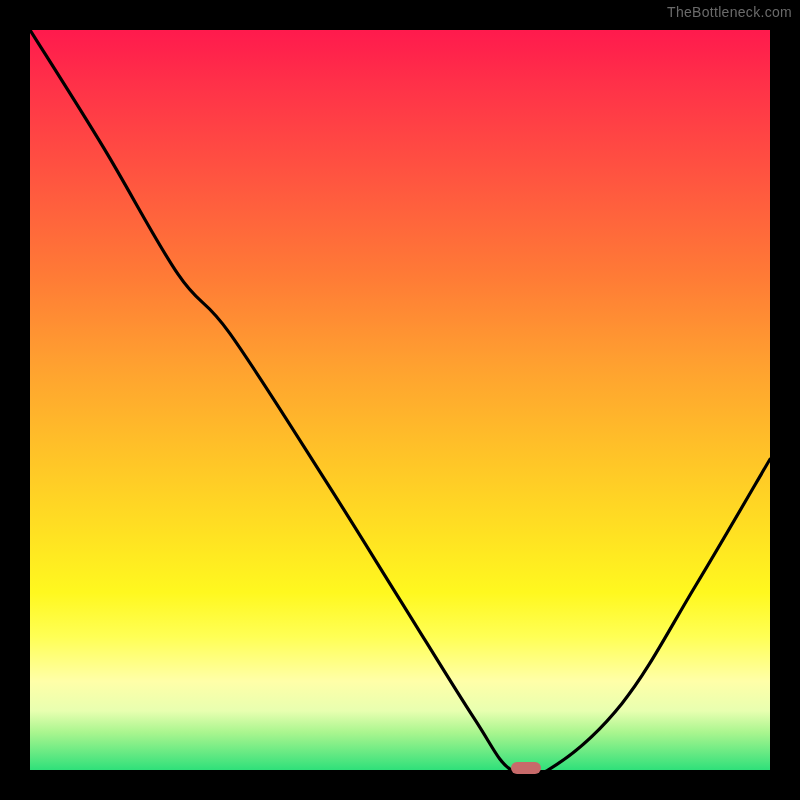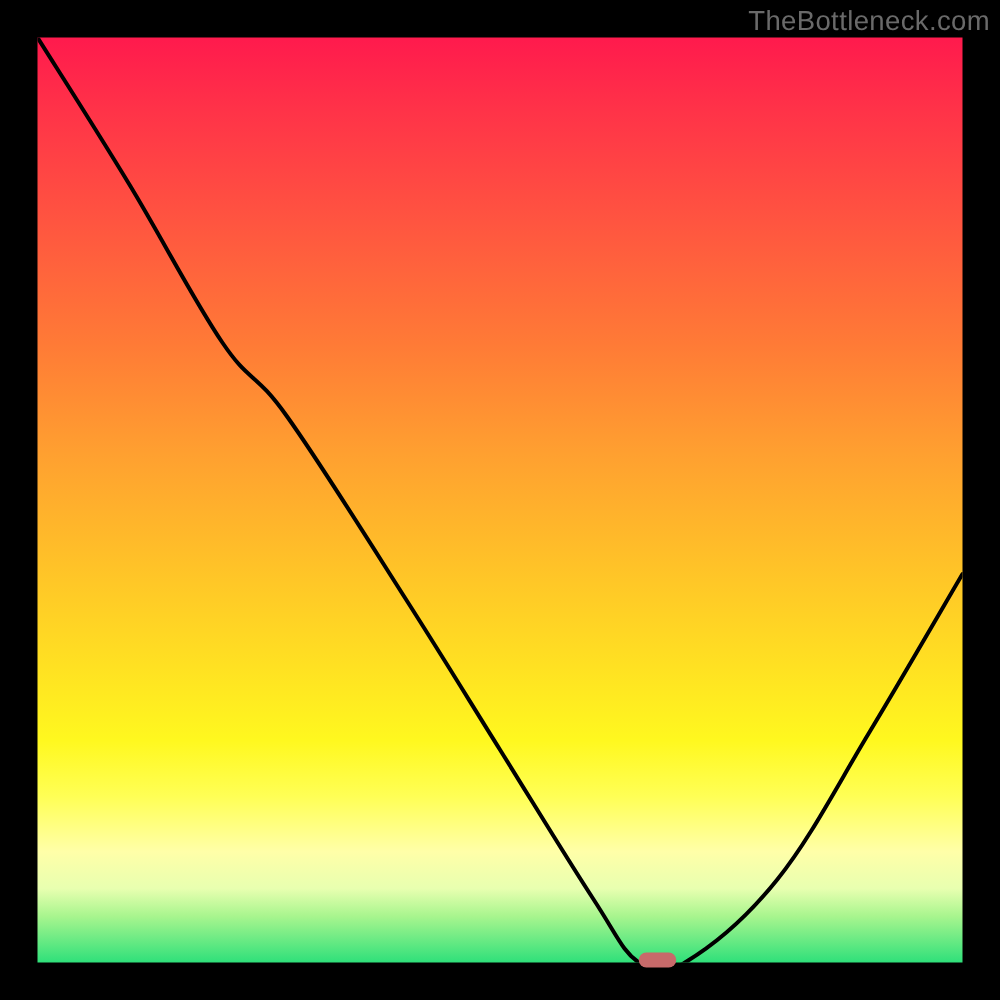--- a/index.html
+++ b/index.html
@@ -41,21 +41,21 @@
       #e8ffb0 92%,
       #a8f58e 95%,
       #2fe07a 100%
     );
   }
   .watermark {
     position: absolute;
     top: 4px;
     right: 8px;
     color: #6a6a6a;
-    font-size: 22px;
+    font-size: 14px;
     font-weight: 500;
     letter-spacing: 0.3px;
     user-select: none;
   }
   svg.curve {
     position: absolute;
     left: 30px;
     top: 30px;
     width: 740px;
     height: 740px;

